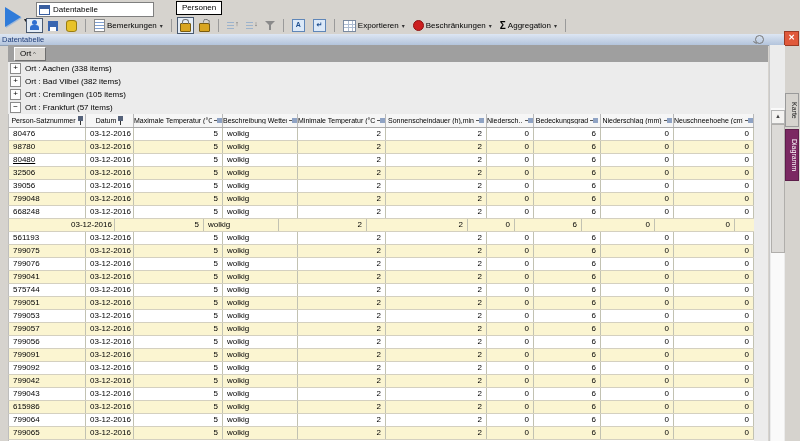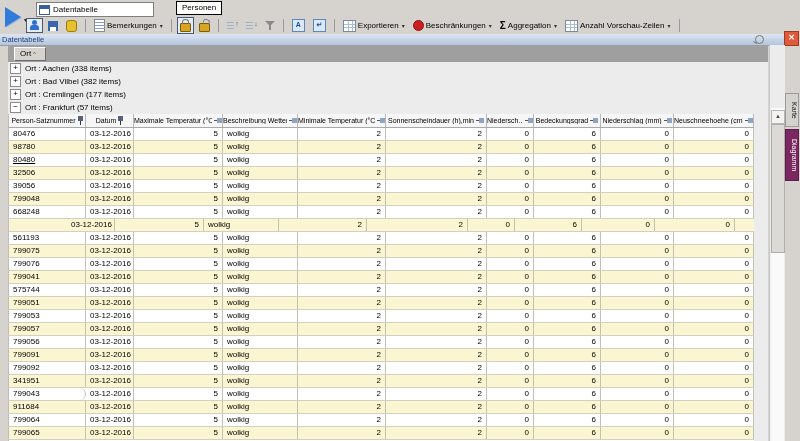--- a/index.html
+++ b/index.html
@@ -183,24 +183,20 @@
         <span class="lbl">Exportieren</span>
       </div>
       <div class="tbtn caret">
         <span class="dot-ic"></span>
         <span class="lbl">Beschränkungen</span>
       </div>
       <div class="tbtn caret">
         <span class="sigma-ic">Σ</span>
         <span class="lbl">Aggregation</span>
       </div>
-      <div class="tbtn caret">
-        <span class="grid-ic"></span>
-        <span class="lbl">Anzahl Vorschau-Zeilen</span>
-      </div>
       <div class="tsep"></div>
 
     </div>
   </div>
 
   <div class="panel-bar">
     <span class="panel-title">Datentabelle</span>
     <span class="magnifier-ic"></span>
   </div>
   <div class="close-btn">✕</div>
@@ -216,21 +212,21 @@
         <div class="group-row">
           <span class="expander">+</span>
           <span class="glabel">Ort : Aachen (338 items)</span>
         </div>
         <div class="group-row">
           <span class="expander">+</span>
           <span class="glabel">Ort : Bad Vilbel (382 items)</span>
         </div>
         <div class="group-row">
           <span class="expander">+</span>
-          <span class="glabel">Ort : Cremlingen (177 items)</span>
+          <span class="glabel">Ort : Cremlingen (105 items)</span>
         </div>
         <div class="group-row">
           <span class="expander">−</span>
           <span class="glabel">Ort : Frankfurt (57 items)</span>
         </div>
         <div class="hdr-row">
           <div class="hcell" style="width: 77px;">
             <span class="hlbl">Person-Satznummer</span>
             <span class="pin pin-v"></span>
           </div>
@@ -493,45 +489,45 @@
           <div class="dcell r" style="width: 89px;">5</div>
           <div class="dcell" style="width: 75px;">wolkig</div>
           <div class="dcell r" style="width: 88px;">2</div>
           <div class="dcell r" style="width: 101px;">2</div>
           <div class="dcell r" style="width: 47px;">0</div>
           <div class="dcell r" style="width: 67px;">6</div>
           <div class="dcell r" style="width: 73px;">0</div>
           <div class="dcell r" style="width: 80px;">0</div>
         </div>
         <div class="drow alt">
-          <div class="dcell" style="width: 77px;">341951</div>
-          <div class="dcell" style="width: 48px;">03-12-2016</div>
-          <div class="dcell r" style="width: 89px;">5</div>
-          <div class="dcell" style="width: 75px;">wolkig</div>
-          <div class="dcell r" style="width: 88px;">2</div>
-          <div class="dcell r" style="width: 101px;">2</div>
-          <div class="dcell r" style="width: 47px;">0</div>
-          <div class="dcell r" style="width: 67px;">6</div>
-          <div class="dcell r" style="width: 73px;">0</div>
-          <div class="dcell r" style="width: 80px;">0</div>
-        </div>
-        <div class="drow">
-          <div class="dcell" style="width: 77px; border-radius: 6px;">799043</div>
-          <div class="dcell" style="width: 48px;">03-12-2016</div>
-          <div class="dcell r" style="width: 89px;">5</div>
-          <div class="dcell" style="width: 75px;">wolkig</div>
-          <div class="dcell r" style="width: 88px;">2</div>
-          <div class="dcell r" style="width: 101px;">2</div>
-          <div class="dcell r" style="width: 47px;">0</div>
-          <div class="dcell r" style="width: 67px;">6</div>
-          <div class="dcell r" style="width: 73px;">0</div>
-          <div class="dcell r" style="width: 80px;">0</div>
-        </div>
-        <div class="drow alt">
-          <div class="dcell" style="width: 77px;">911684</div>
+          <div class="dcell" style="width: 77px;">799042</div>
+          <div class="dcell" style="width: 48px;">03-12-2016</div>
+          <div class="dcell r" style="width: 89px;">5</div>
+          <div class="dcell" style="width: 75px;">wolkig</div>
+          <div class="dcell r" style="width: 88px;">2</div>
+          <div class="dcell r" style="width: 101px;">2</div>
+          <div class="dcell r" style="width: 47px;">0</div>
+          <div class="dcell r" style="width: 67px;">6</div>
+          <div class="dcell r" style="width: 73px;">0</div>
+          <div class="dcell r" style="width: 80px;">0</div>
+        </div>
+        <div class="drow">
+          <div class="dcell" style="width: 77px;">799043</div>
+          <div class="dcell" style="width: 48px;">03-12-2016</div>
+          <div class="dcell r" style="width: 89px;">5</div>
+          <div class="dcell" style="width: 75px;">wolkig</div>
+          <div class="dcell r" style="width: 88px;">2</div>
+          <div class="dcell r" style="width: 101px;">2</div>
+          <div class="dcell r" style="width: 47px;">0</div>
+          <div class="dcell r" style="width: 67px;">6</div>
+          <div class="dcell r" style="width: 73px;">0</div>
+          <div class="dcell r" style="width: 80px;">0</div>
+        </div>
+        <div class="drow alt">
+          <div class="dcell" style="width: 77px;">615986</div>
           <div class="dcell" style="width: 48px;">03-12-2016</div>
           <div class="dcell r" style="width: 89px;">5</div>
           <div class="dcell" style="width: 75px;">wolkig</div>
           <div class="dcell r" style="width: 88px;">2</div>
           <div class="dcell r" style="width: 101px;">2</div>
           <div class="dcell r" style="width: 47px;">0</div>
           <div class="dcell r" style="width: 67px;">6</div>
           <div class="dcell r" style="width: 73px;">0</div>
           <div class="dcell r" style="width: 80px;">0</div>
         </div>

